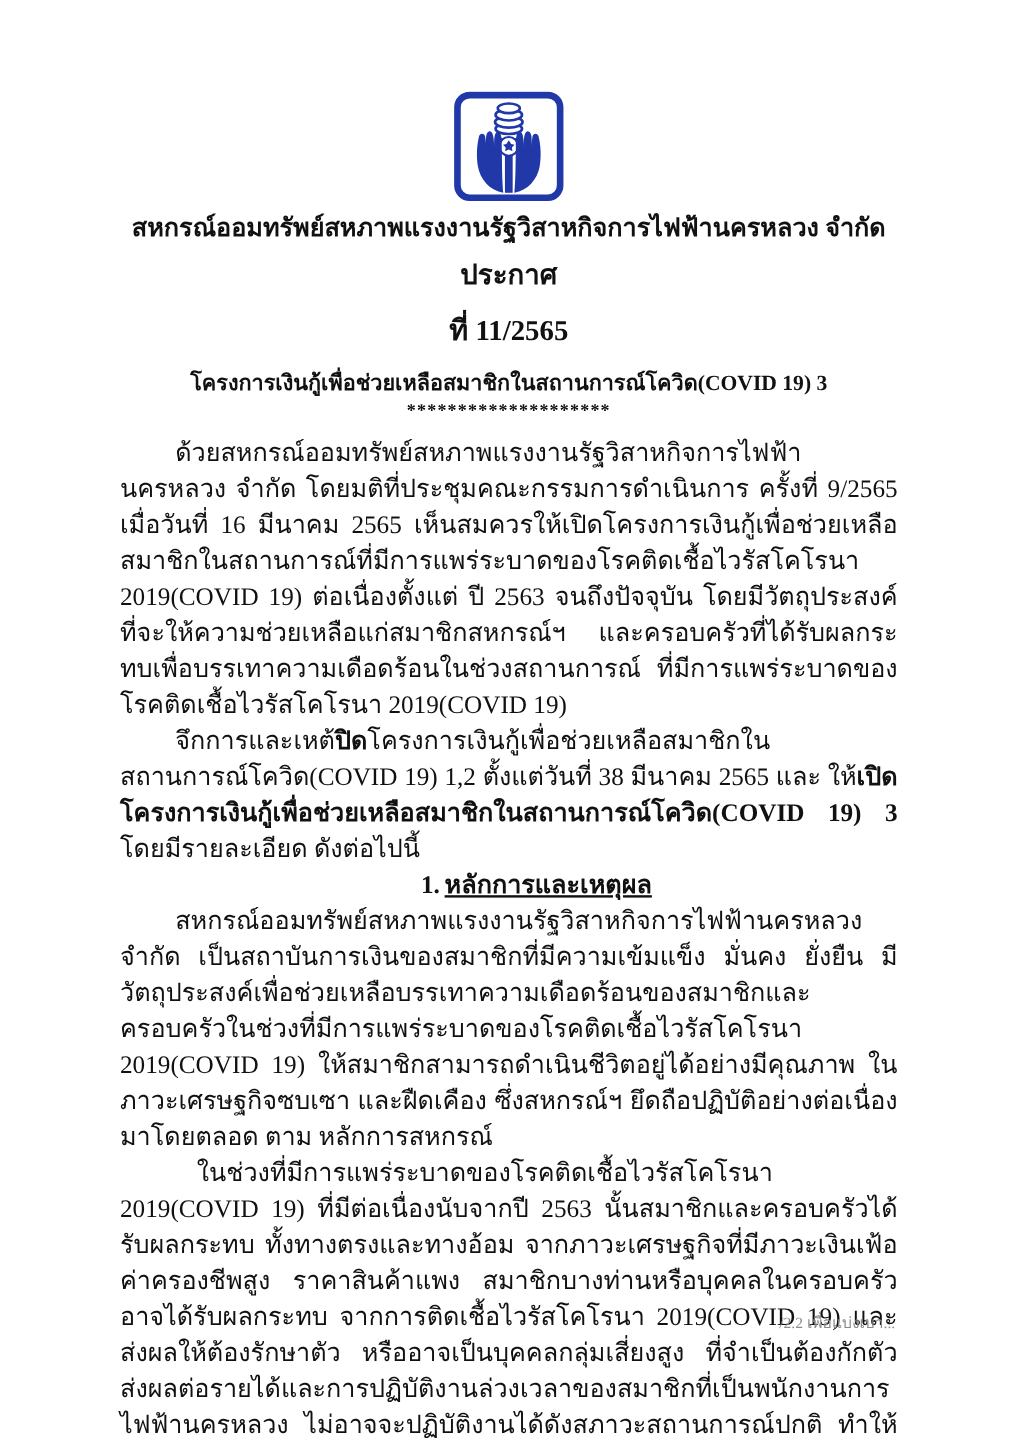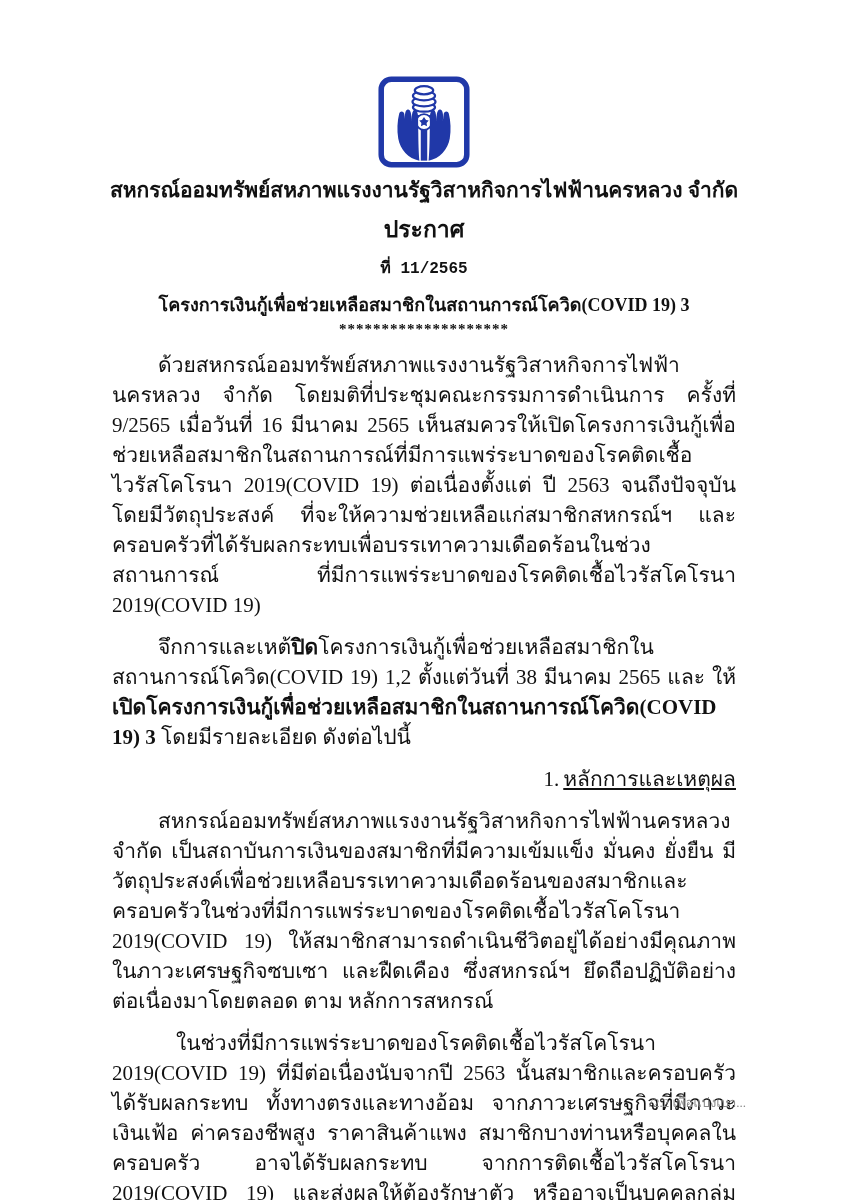--- a/index.html
+++ b/index.html
@@ -15,37 +15,37 @@
     margin:0 auto;
     padding-top:76px;
   }
   .logo-wrap{
     display:flex;justify-content:center;margin-bottom:10px;
   }
   .logo-wrap svg{width:96px;height:92px;display:block;}
   .center{text-align:center;}
   .org-name{font-size:21px;font-weight:bold;line-height:1.2;margin:4px 0 8px 0;}
   .doc-type{font-size:23px;font-weight:bold;margin:6px 0 4px 0;}
-  .doc-number{font-size:16px;font-weight:bold;margin:8px 0 4px 0;font-family:Liberation Mono, monospace;}
+  .doc-number{font-size:24px;font-weight:bold;margin:8px 0 4px 0;}
   .doc-title{font-size:18px;font-weight:bold;margin:10px 0 2px 0;}
   .stars{font-size:15px;font-weight:bold;letter-spacing:1px;margin:2px 0 10px 0;}
   .body-text{
     font-size:21px;
     line-height:30px;
     text-align:justify;
     overflow-wrap:break-word;
   }
-  .body-text p{margin:12px;}
+  .body-text p{margin:0;}
   p.indent{text-indent:46px;}
   p.indent-big{text-indent:64px;}
   .section-heading{
-    font-weight:normal;
+    font-weight:bold;
     margin:18px 0 6px 0;
     padding-left:46px;
-    text-align:right;
+    text-align:center;
   }
   .section-heading .num{text-decoration:none;margin-right:4px;}
   .section-heading .txt{text-decoration:underline;}
   .footer-note{
     position:absolute;
     right:102px;
     top:1092px;
     font-size:13px;
     color:#8a8a8a;
     margin-left:24px;

